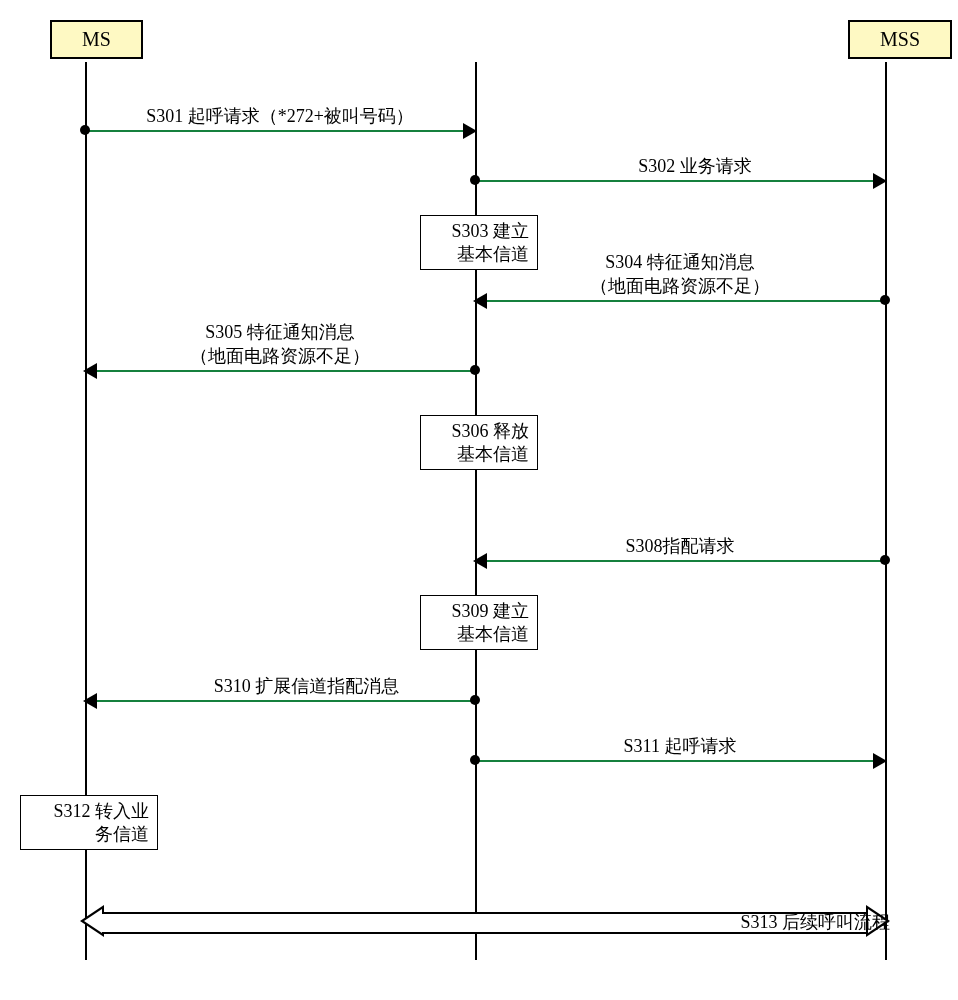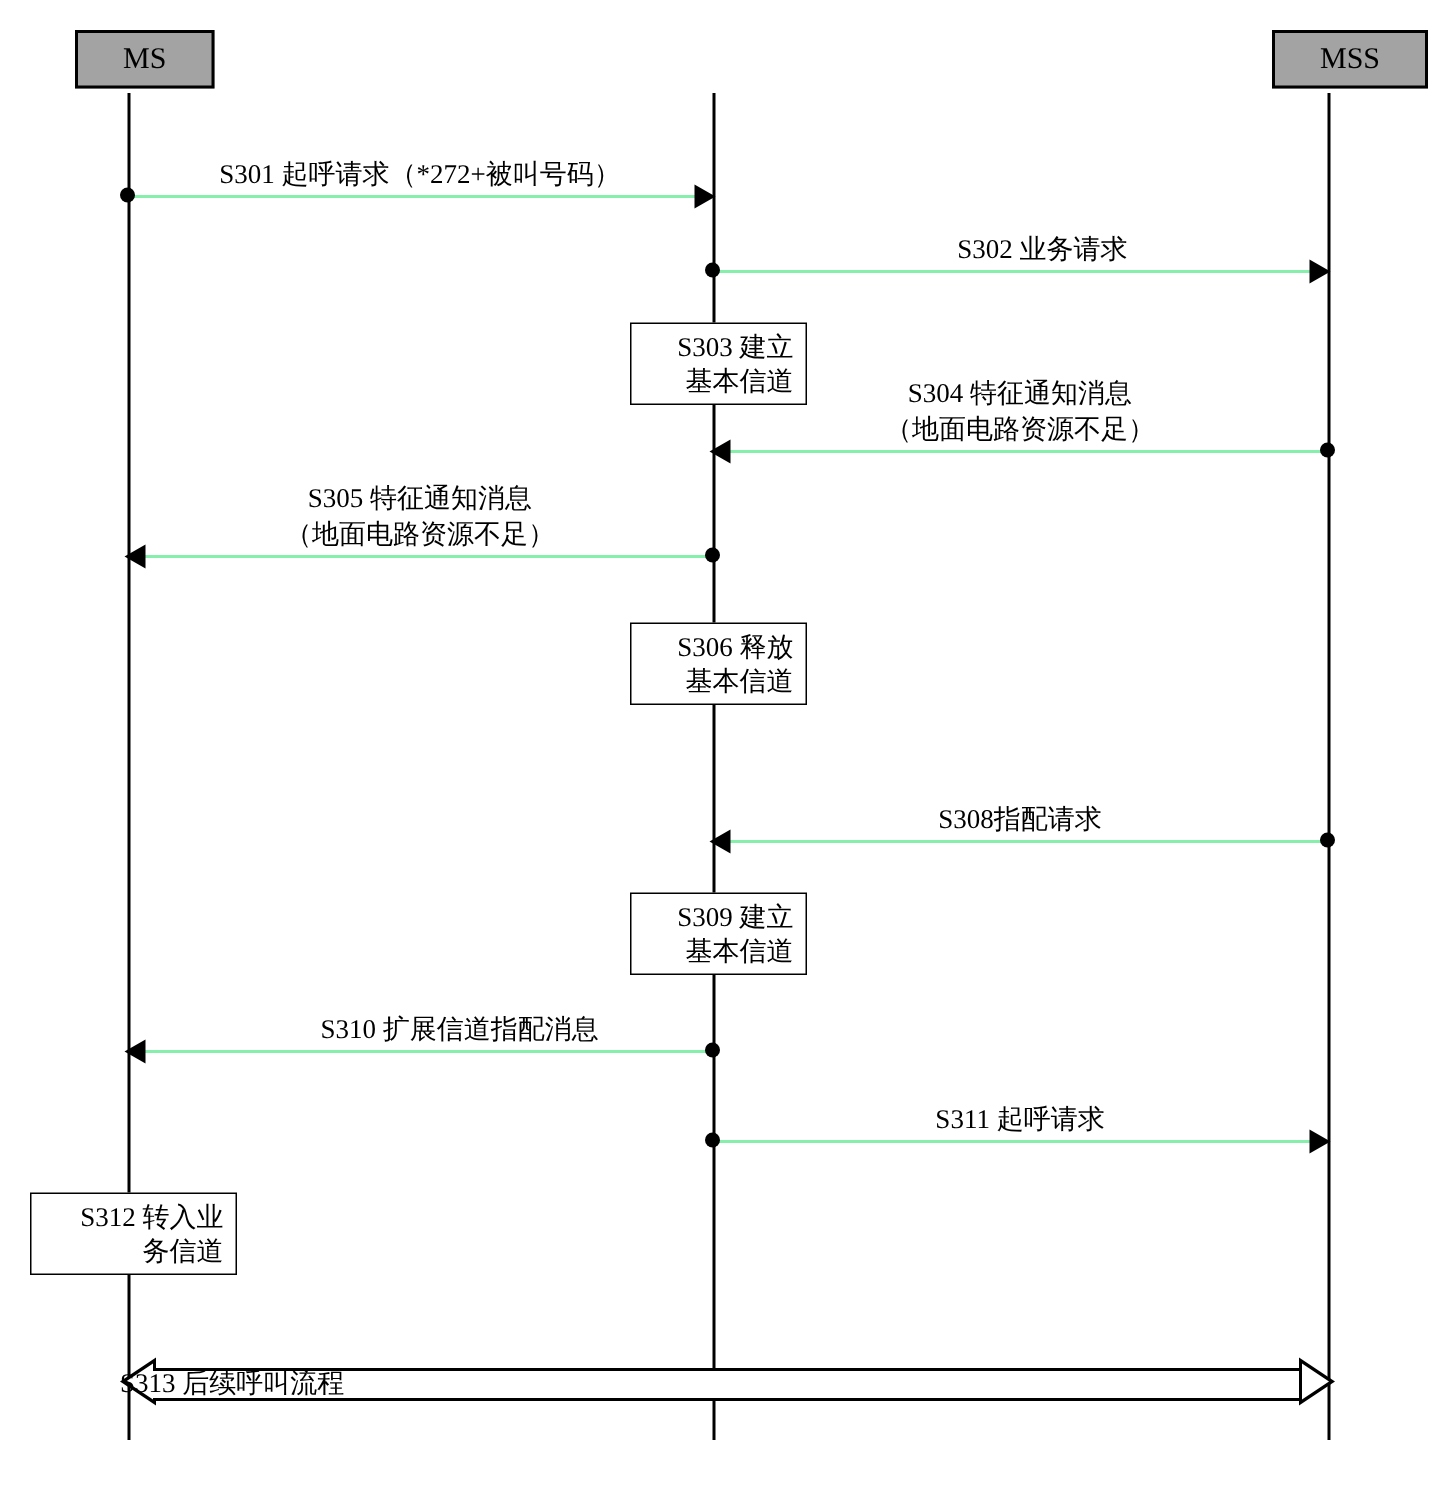--- a/index.html
+++ b/index.html
@@ -1,31 +1,31 @@
 <!DOCTYPE html>
 <html><head>
 <meta charset="utf-8">
 <style>
 body{margin:0;padding:20px;font-family:"SimSun","Microsoft YaHei",serif;font-size:18px;background:#fff;color:#000}
 .diagram{position:relative;width:918px;height:960px;margin:0 auto}
-.lifeline-head{position:absolute;top:0;border:2px solid #000;padding:6px 30px;background:#a3a3a3;text-align:center;font-size:20px}
+.lifeline-head{position:absolute;top:0;border:2px solid #000;padding:6px 30px;background:#fef9c3;text-align:center;font-size:20px}
 .lifeline{position:absolute;top:42px;width:2px;background:#000}
-.msg{position:absolute;height:2px;background:#86efac}
+.msg{position:absolute;height:2px;background:#15803d}
 .msg .label{position:absolute;white-space:nowrap;text-align:center}
 .arrow-r{position:absolute;right:-2px;top:-7px;width:0;height:0;border-left:14px solid #000;border-top:8px solid transparent;border-bottom:8px solid transparent}
 .arrow-l{position:absolute;left:-2px;top:-7px;width:0;height:0;border-right:14px solid #000;border-top:8px solid transparent;border-bottom:8px solid transparent}
 .dot{position:absolute;width:10px;height:10px;background:#000;border-radius:50%}
 .box{position:absolute;border:1.5px solid #000;background:#fff;padding:4px 8px;text-align:right;line-height:1.25}
 .bigarrow{position:absolute;height:32px}
 .bigarrow .shaft{position:absolute;top:7px;height:18px;border-top:2px solid #000;border-bottom:2px solid #000;background:#fff}
 .bigarrow .head-r{position:absolute;right:0;top:0;width:0;height:0;border-left:24px solid #000;border-top:16px solid transparent;border-bottom:16px solid transparent}
 .bigarrow .head-r::after{content:"";position:absolute;right:4px;top:-12px;width:0;height:0;border-left:18px solid #fff;border-top:12px solid transparent;border-bottom:12px solid transparent}
 .bigarrow .head-l{position:absolute;left:0;top:0;width:0;height:0;border-right:24px solid #000;border-top:16px solid transparent;border-bottom:16px solid transparent}
 .bigarrow .head-l::after{content:"";position:absolute;left:4px;top:-12px;width:0;height:0;border-right:18px solid #fff;border-top:12px solid transparent;border-bottom:12px solid transparent}
-.bigarrow .lbl{position:absolute;width:100%;text-align:left;top:5px}
+.bigarrow .lbl{position:absolute;width:100%;text-align:right;top:5px}
 </style>
 </head>
 <body>
 
 <div class="diagram">
 
   <div class="lifeline-head" style="left:30px">MS</div>
   <div class="lifeline-head" style="left:828px">MSS</div>
 
   <div class="lifeline" style="left:65px;height:898px"></div>

